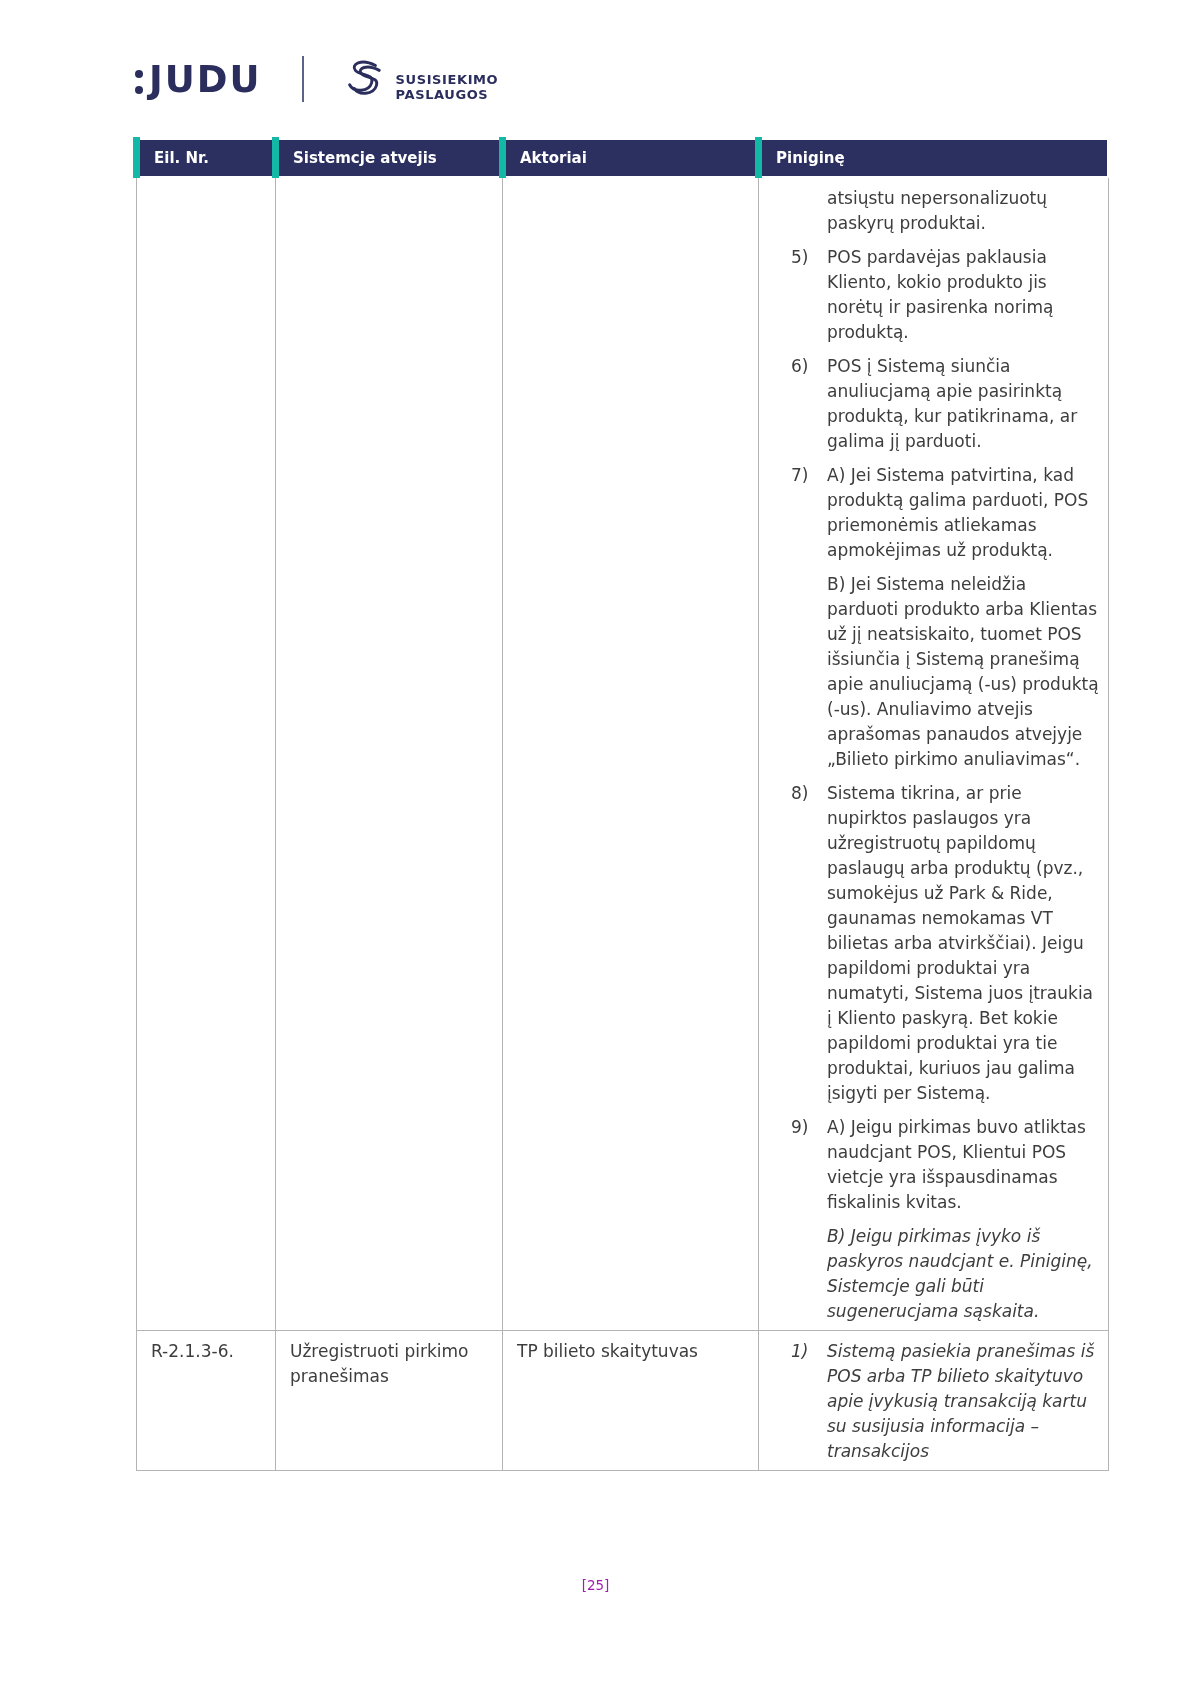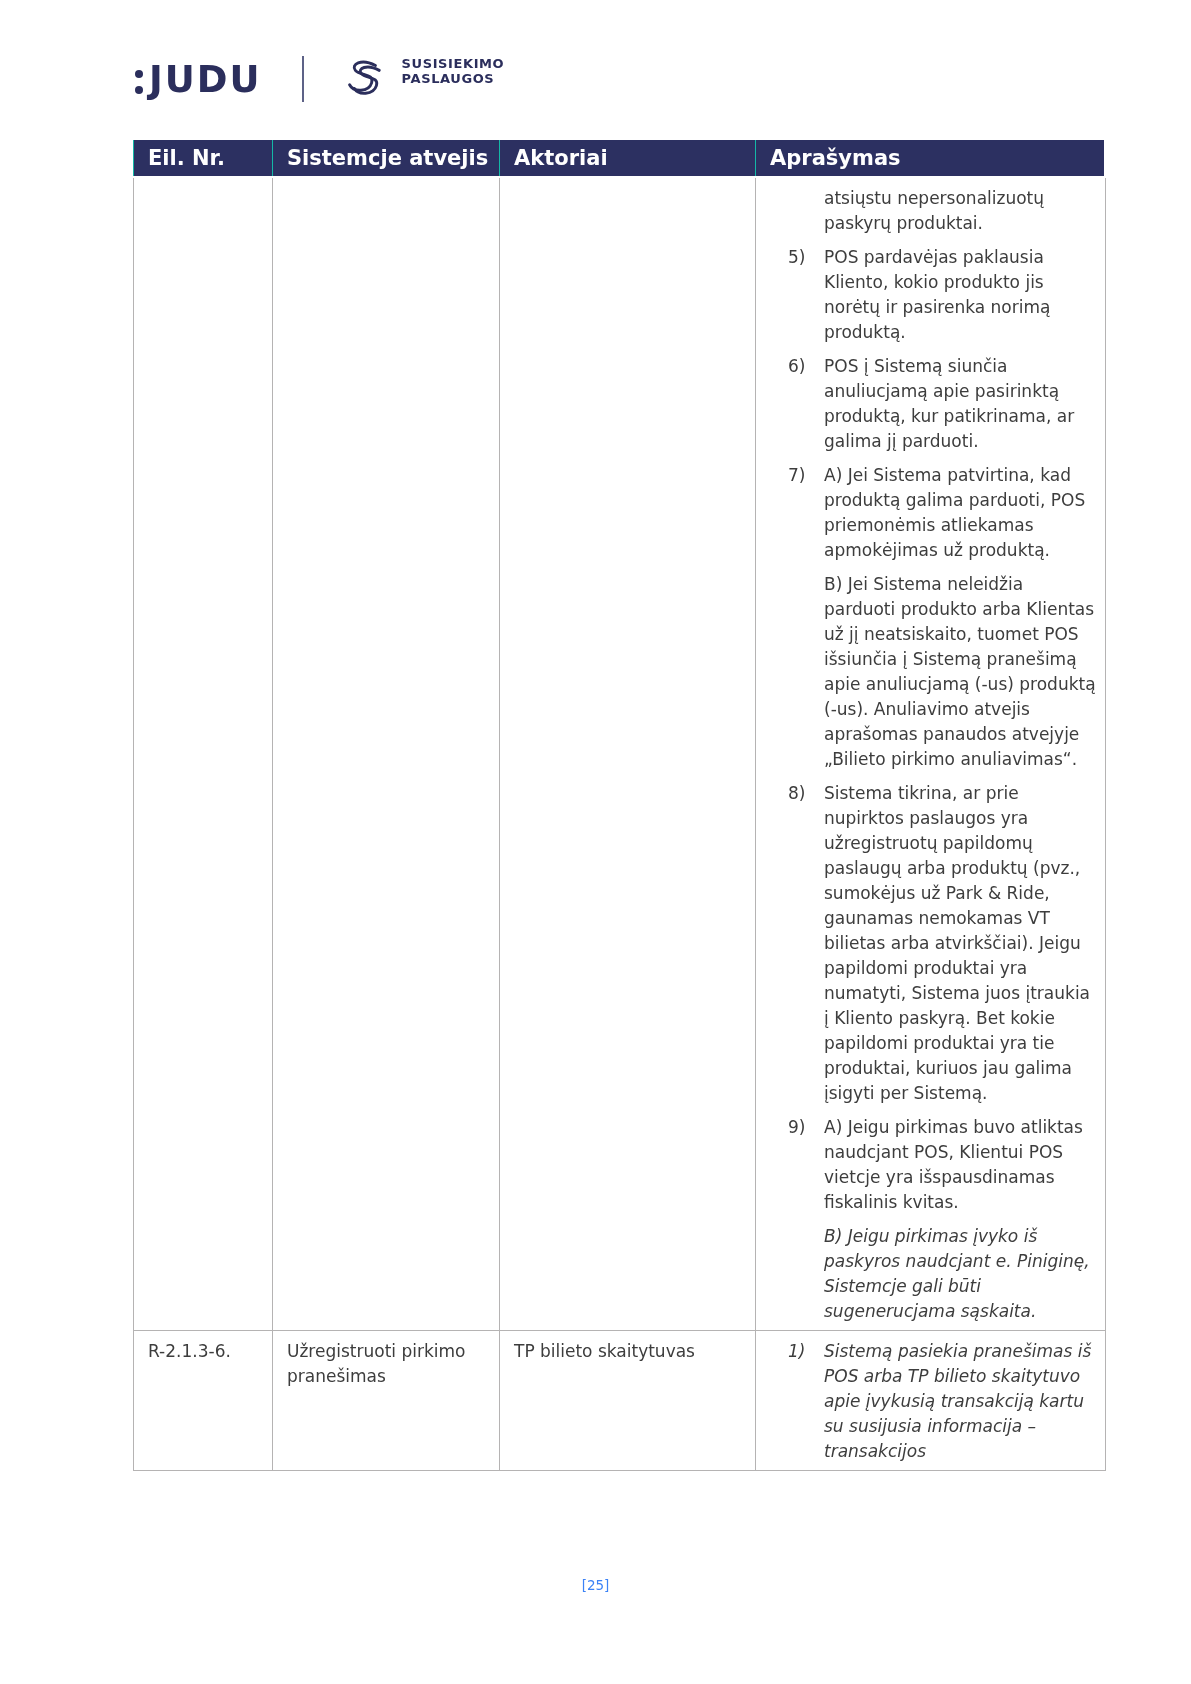--- a/index.html
+++ b/index.html
@@ -20,66 +20,66 @@
   .judu-dots { display: flex; flex-direction: column; gap: 8px; margin-right: 6px; margin-top: 6px; }
   .judu-dots i { width: 8px; height: 8px; border-radius: 50%; background: #2b2e5c; display: block; }
   .judu-text {
     font-size: 37px; font-weight: 800; color: #2b2e5c;
     letter-spacing: 2px; line-height: 1;
   }
   .logo-divider {
     width: 2px; height: 46px; background: #5d6287;
     margin: 0 36px 0 40px;
   }
-  .sp-logo { display: flex; align-items: flex-start; gap: 16px; }
+  .sp-logo { display: flex; align-items: flex-end; gap: 10px; }
   .sp-icon { display: block; }
   .sp-text { display: flex; flex-direction: column; }
   .sp-text span {
     font-size: 13px; font-weight: 700; color: #2b2e5c;
     letter-spacing: 0.6px; line-height: 15px;
   }
 
   
   table.uc-table {
     position: absolute; top: 137px; left: 133px;
     width: 972px; table-layout: fixed; border-collapse: collapse;
     border: 1px solid #b5b3b3;
   }
   .uc-table col.c1 { width: 139px; }
   .uc-table col.c2 { width: 227px; }
   .uc-table col.c3 { width: 256px; }
   .uc-table col.c4 { width: 350px; }
 
   .uc-table th {
     background: #2c3061; color: #ffffff;
-    font-size: 21px; font-weight: 700; text-align: left;
+    font-size: 15px; font-weight: 700; text-align: left;
     padding: 7px 6px 7px 14px; line-height: 22px;
     border-top: 3px solid #ffffff;
     border-bottom: 2px solid #ffffff;
-    border-left: 1px solid #14b8a6;
+    border-left: 7px solid #14b8a6;
   }
   .uc-table th:last-child { border-right: 3px solid #ffffff; }
 
   .uc-table td {
     vertical-align: top;
     border: 1px solid #b5b3b3;
     font-size: 17px; color: #3d3d3d;
     line-height: 25px;
     padding: 8px 8px 6px 14px;
   }
   td.apra { padding-left: 32px; padding-right: 7px; }
   .li { display: flex; margin-bottom: 9px; }
   .li:last-child { margin-bottom: 0; font-style: italic; }
   .li .num { flex: 0 0 36px; }
   .li .txt { flex: 1; }
 
   
   .footer {
     position: absolute; top: 1577px; left: 0; width: 1191px;
-    text-align: center; font-size: 13.5px; color: #3b82f6;
+    text-align: center; font-size: 13.5px; color: #a21caf;
   }
 </style>
 </head>
 <body>
 
 <div class="page">
 
   <header class="brand">
     <div class="judu-logo">
       <span class="judu-dots">
@@ -106,21 +106,21 @@
         <col class="c1">
         <col class="c2">
         <col class="c3">
         <col class="c4">
       </colgroup>
     <thead>
       <tr>
         <th>Eil. Nr.</th>
         <th>Sistemcje atvejis</th>
         <th>Aktoriai</th>
-        <th>Aprašymas</th>
+        <th>Piniginę</th>
       </tr>
     </thead>
     <tbody>
       <tr>
         <td></td>
         <td></td>
         <td></td>
         <td class="apra">
           <div class="li">
             <span class="num"></span>

